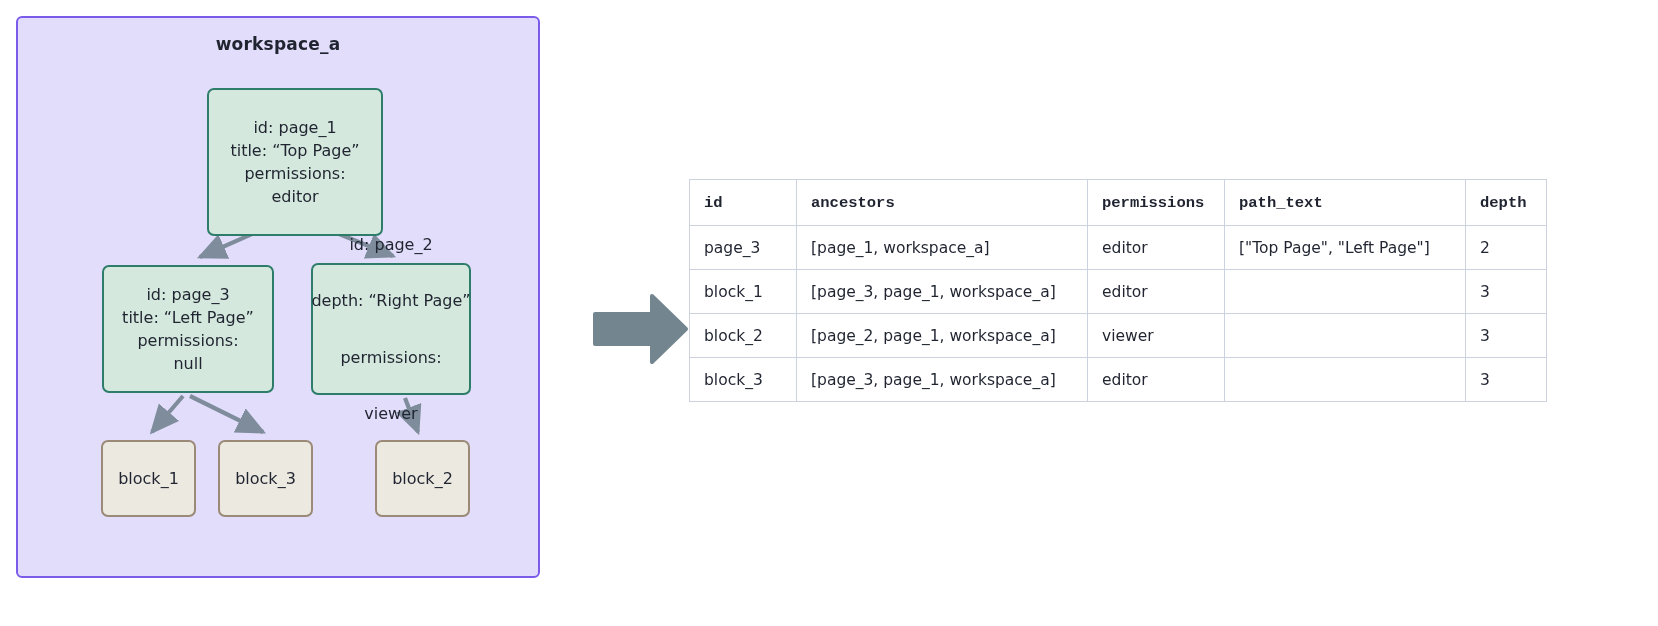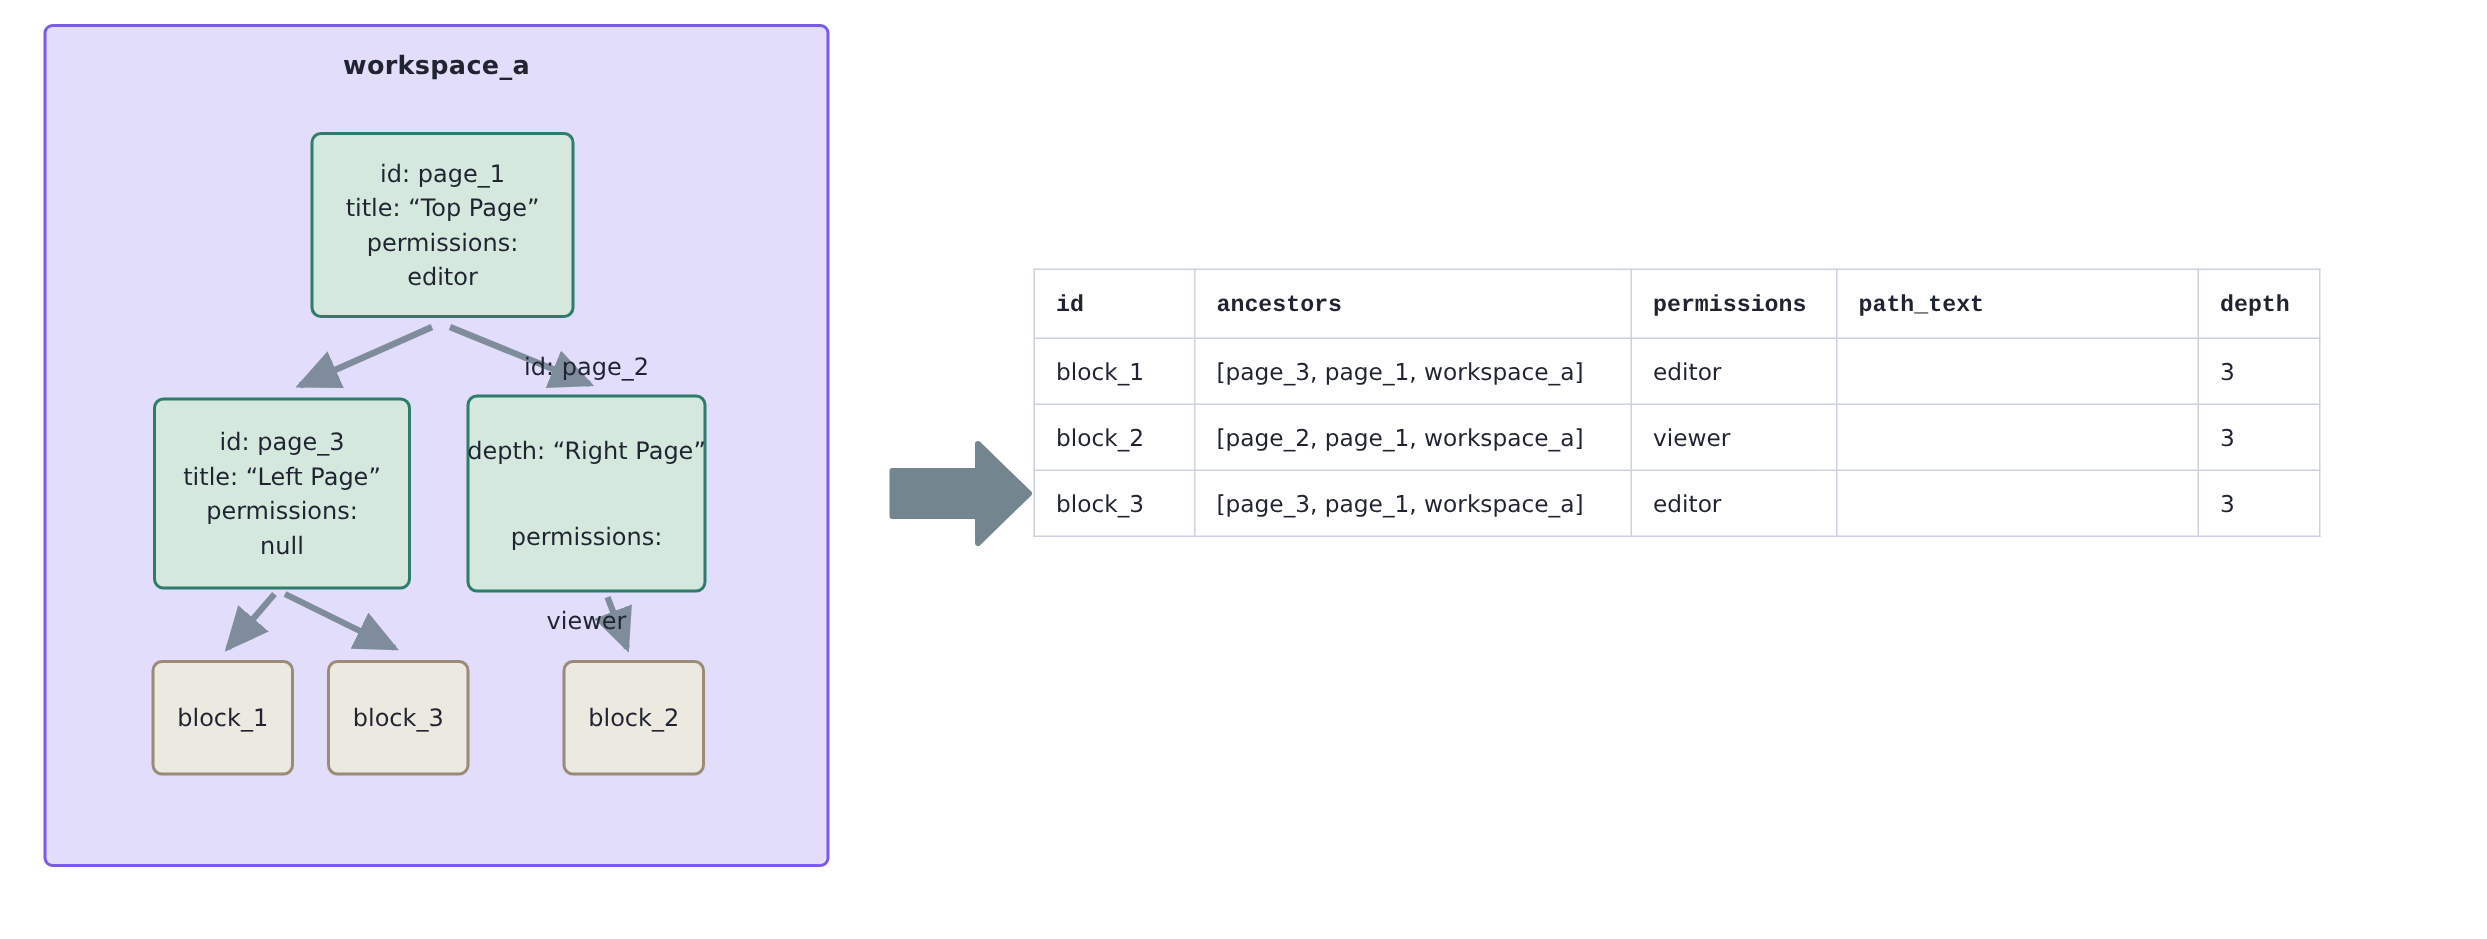--- a/index.html
+++ b/index.html
@@ -11,21 +11,21 @@
     width: 1658px;
     height: 626px;
     position: relative;
     font-family: "DejaVu Sans", "Liberation Sans", sans-serif;
     overflow: hidden;
   }
 
   
   #workspace-box {
     position: absolute;
-    left: 29px;
+    left: 16px;
     top: 16px;
     width: 524px;
     height: 562px;
     background: #e2ddfb;
     border: 2px solid #7b5cea;
     border-radius: 6px;
     box-sizing: border-box;
   }
   #workspace-title {
     position: absolute;
@@ -68,21 +68,21 @@
     line-height: 1.45;
   }
   .node-block {
     background: #ece9e1;
     border: 2px solid #9a8a77;
     color: #1f2430;
     font-size: 16px;
   }
   .node-line { display: block; white-space: nowrap; }
 
-  #node-page_1 { left: 207px; top: 88px;  width: 176px; height: 124px; }
+  #node-page_1 { left: 207px; top: 88px;  width: 176px; height: 148px; }
   #node-page_3 { left: 102px; top: 265px; width: 172px; height: 128px; }
   #node-page_2 { left: 311px; top: 263px; width: 160px; height: 132px; gap: 33px; }
   #node-block_1 { left: 101px; top: 440px; width: 95px; height: 77px; }
   #node-block_3 { left: 218px; top: 440px; width: 95px; height: 77px; }
   #node-block_2 { left: 375px; top: 440px; width: 95px; height: 77px; }
 
   
   #transition-arrow {
     position: absolute;
     left: 560px;
@@ -186,20 +186,27 @@
     <tr>
       <th class="col-id">id</th>
       <th class="col-ancestors">ancestors</th>
       <th class="col-perm">permissions</th>
       <th class="col-path">path_text</th>
       <th class="col-depth">depth</th>
     </tr>
   </thead>
   <tbody>
     <tr>
+      <td>page_3</td>
+      <td>[page_1, workspace_a]</td>
+      <td>editor</td>
+      <td>["Top Page", "Left Page"]</td>
+      <td>2</td>
+    </tr>
+    <tr>
       <td>block_1</td>
       <td>[page_3, page_1, workspace_a]</td>
       <td>editor</td>
       <td></td>
       <td>3</td>
     </tr>
     <tr>
       <td>block_2</td>
       <td>[page_2, page_1, workspace_a]</td>
       <td>viewer</td>

